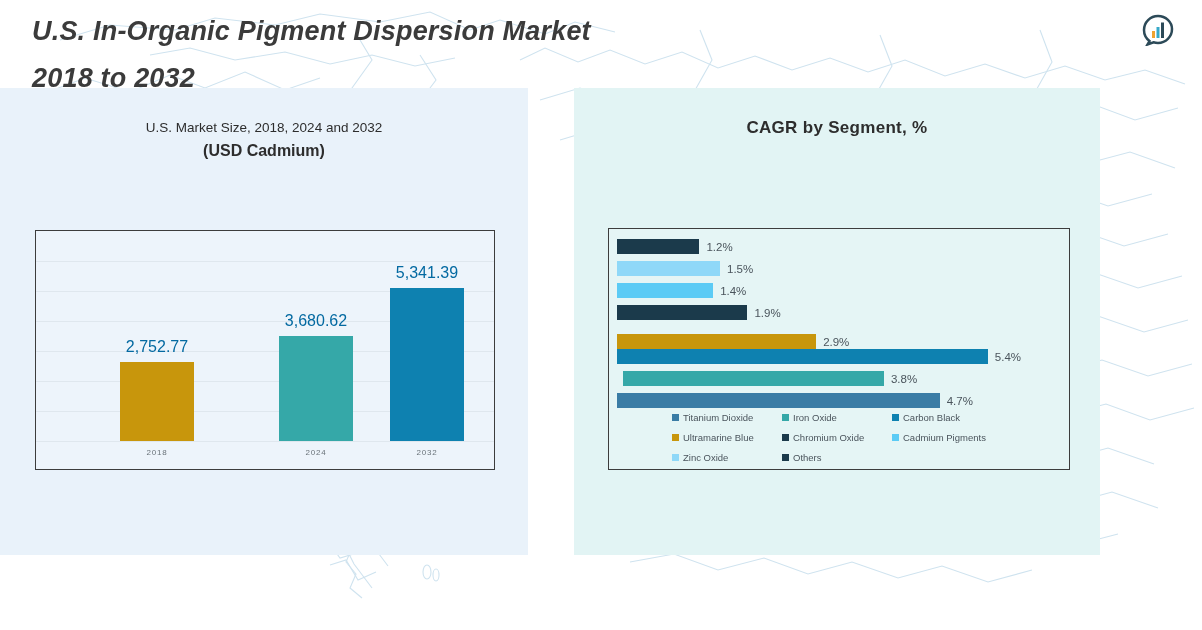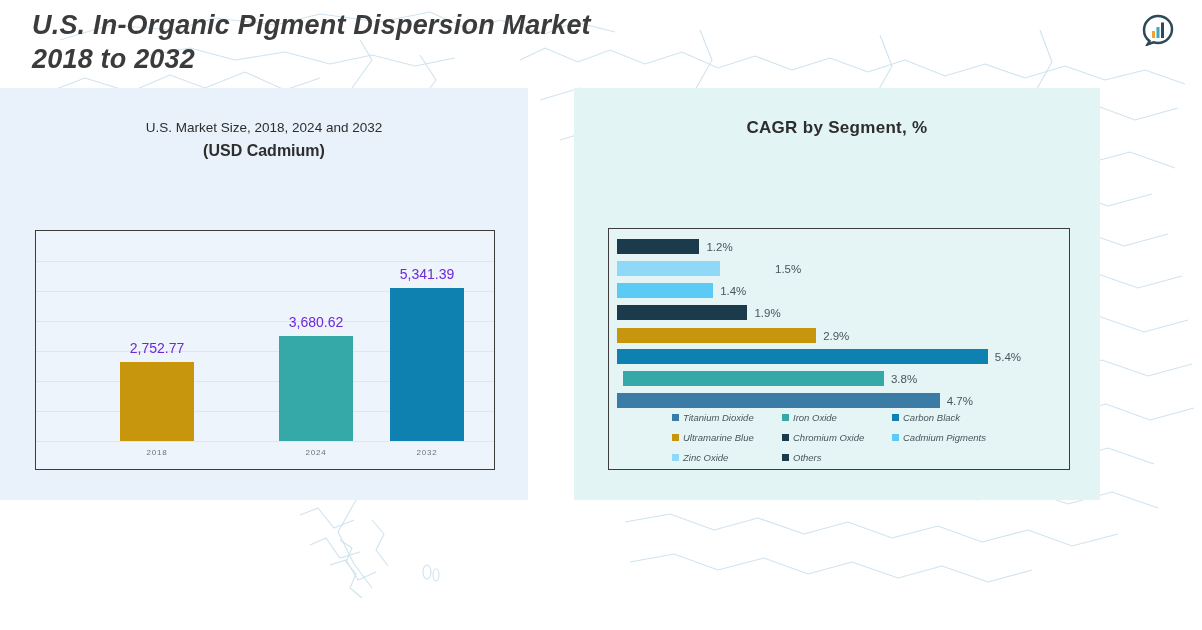--- a/index.html
+++ b/index.html
@@ -17,32 +17,32 @@
   }
   #map-backdrop svg{display:block;width:1202px;height:630px;}
   .mapline{fill:none;stroke:#cfe3ef;stroke-width:1.1;}
 
   
   #header{
     position:absolute;left:0;top:0;width:1202px;height:88px;z-index:3;
   }
   #page-title{
     position:absolute;left:32px;top:8px;
-    font-size:27px;line-height:34px;font-weight:bold;font-style:italic;
+    font-size:27px;line-height:47px;font-weight:bold;font-style:italic;
     color:#3b3b3b;letter-spacing:.2px;white-space:pre-line;
   }
   
   #logo{position:absolute;right:28px;top:14px;display:flex;align-items:center;gap:7px;}
   #logo-mark{width:32px;height:32px;flex:none;}
   #logo-text{display:flex;flex-direction:column;line-height:1;}
   #logo-name{font-size:19px;color:#4c9fc4;letter-spacing:.3px;}
   #logo-tagline{font-size:6.5px;color:#9bb3bf;letter-spacing:2.1px;margin-top:3px;}
 
   
-  .panel{position:absolute;top:88px;height:412px;z-index:1;}
+  .panel{position:absolute;top:88px;height:467px;z-index:1;}
   #panel-left{left:0;width:528px;background:#e9f2fa;}
   #panel-right{left:574px;width:526px;background:#e2f4f4;}
 
   .panel-heading{
     position:absolute;left:0;width:100%;text-align:center;
     color:#2d2d2d;
   }
   #left-sub{top:32px;font-size:13.5px;}
   #left-sub .line2{display:block;font-weight:bold;font-size:16px;margin-top:7px;}
   #right-title{top:30px;font-size:17px;font-weight:bold;letter-spacing:.3px;}
@@ -55,21 +55,21 @@
   }
   .gridline{position:absolute;left:0;width:100%;height:1px;background:#dfe7ee;}
   #col-plot{position:absolute;left:0;top:0;width:100%;height:100%;}
   .col-item{
     position:absolute;bottom:28px;width:74px;
     display:flex;flex-direction:column;justify-content:flex-end;align-items:center;
   }
   .col-bar{width:100%;}
   .col-value{
     position:absolute;bottom:100%;margin-bottom:6px;white-space:nowrap;
-    font-size:14px;color:#6d28d9;
+    font-size:16px;color:#0369a1;
   }
   .col-label{
     position:absolute;top:100%;margin-top:7px;white-space:nowrap;
     font-size:8px;color:#6a737a;letter-spacing:.8px;
   }
 
   
   #bar-chart-box{
     position:absolute;left:608px;top:228px;width:462px;height:242px;
     border:1.6px solid #3c3c3c;background:rgba(231,246,246,.5);z-index:2;
@@ -79,21 +79,21 @@
   .bar-row{position:absolute;left:0;height:15px;display:flex;align-items:center;}
   .bar-rect{height:15px;}
   .bar-value{font-size:11.5px;color:#4a545c;margin-left:7px;white-space:nowrap;}
 
   
   #legend{
     position:absolute;left:672px;top:412px;width:350px;z-index:3;
     display:flex;flex-wrap:wrap;
   }
   .legend-item{
-    width:110px;display:flex;align-items:center;margin-bottom:9px;font-style:italic;
+    width:110px;display:flex;align-items:center;margin-bottom:9px;
   }
   .legend-swatch{width:7px;height:7px;flex:none;margin-right:4px;}
   .legend-label{font-size:9.5px;color:#4a545c;white-space:nowrap;}
 </style>
 </head>
 <body>
 
 <div id="map-backdrop">
   <svg viewBox="0 0 1202 630" xmlns="http://www.w3.org/2000/svg">
     <g class="mapline">
@@ -192,33 +192,33 @@
       </div>
     </div>
 </div>
 
 <div id="bar-chart-box">
   <div id="bar-plot">
       <div class="bar-row" style="top: 0px;">
         <div class="bar-rect" style="width: 82.4px; background: rgb(27, 58, 75);"></div>
         <span class="bar-value">1.2%</span>
       </div>
-      <div class="bar-row" style="top: 22px; gap: 48px;">
+      <div class="bar-row" style="top: 22px;">
         <div class="bar-rect" style="width: 103px; background: rgb(143, 216, 248);"></div>
         <span class="bar-value">1.5%</span>
       </div>
       <div class="bar-row" style="top: 44px;">
         <div class="bar-rect" style="width: 96.1333px; background: rgb(91, 203, 245);"></div>
         <span class="bar-value">1.4%</span>
       </div>
       <div class="bar-row" style="top: 66px;">
         <div class="bar-rect" style="width: 130.467px; background: rgb(27, 58, 75);"></div>
         <span class="bar-value">1.9%</span>
       </div>
-      <div class="bar-row" style="top: 89px;">
+      <div class="bar-row" style="top: 95px;">
         <div class="bar-rect" style="width: 199.133px; background: rgb(200, 150, 12);"></div>
         <span class="bar-value">2.9%</span>
       </div>
       <div class="bar-row" style="top: 110px;">
         <div class="bar-rect" style="width: 370.8px; background: rgb(14, 129, 176);"></div>
         <span class="bar-value">5.4%</span>
       </div>
       <div class="bar-row" style="top: 132px; margin-left: 6px;">
         <div class="bar-rect" style="width: 260.933px; background: rgb(53, 168, 168);"></div>
         <span class="bar-value">3.8%</span>

